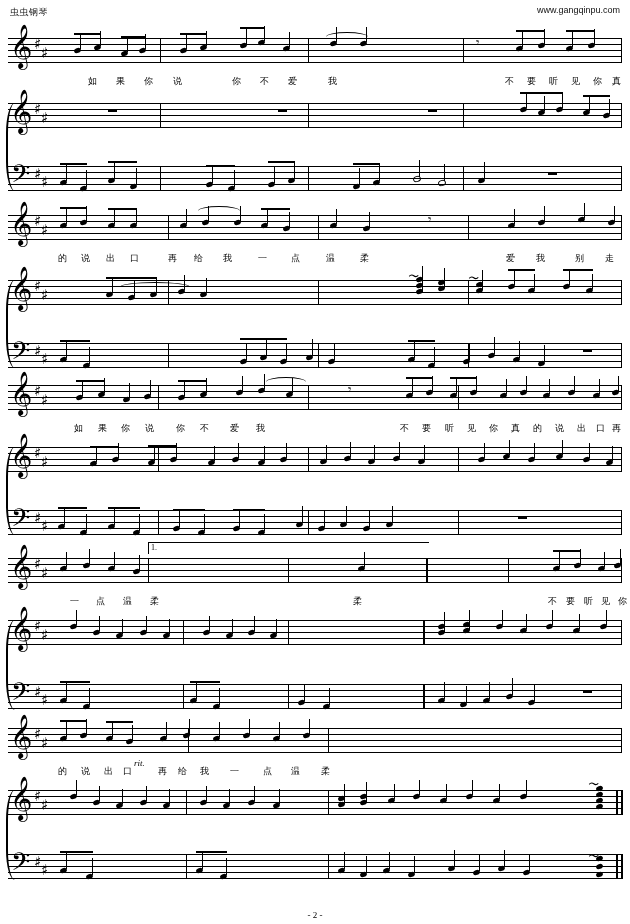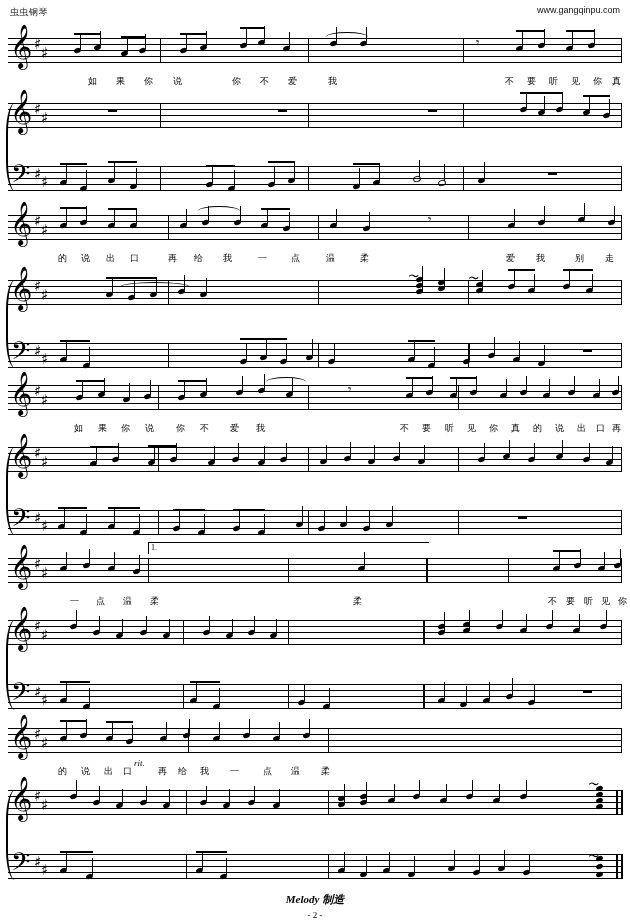--- a/index.html
+++ b/index.html
@@ -1003,16 +1003,15 @@
         <div class="stem" style="left:496px;top:-4px;height:17px;"></div>
       <div class="head" style="left:515px;top:16px;"></div>
         <div class="stem" style="left:521px;top:0px;height:17px;"></div>
       <div class="arp" style="left:580px;top:-6px;">〜</div>
       <div class="head" style="left:588px;top:2px;"></div>
         <div class="head" style="left:588px;top:10px;"></div>
         <div class="head" style="left:588px;top:18px;"></div>
     </div>
   </div>
 
-  <div class="footer-title">Melody 制造</div>
   <div class="footer-page">- 2 -</div>
 
 </div>
 
 </body></html>

